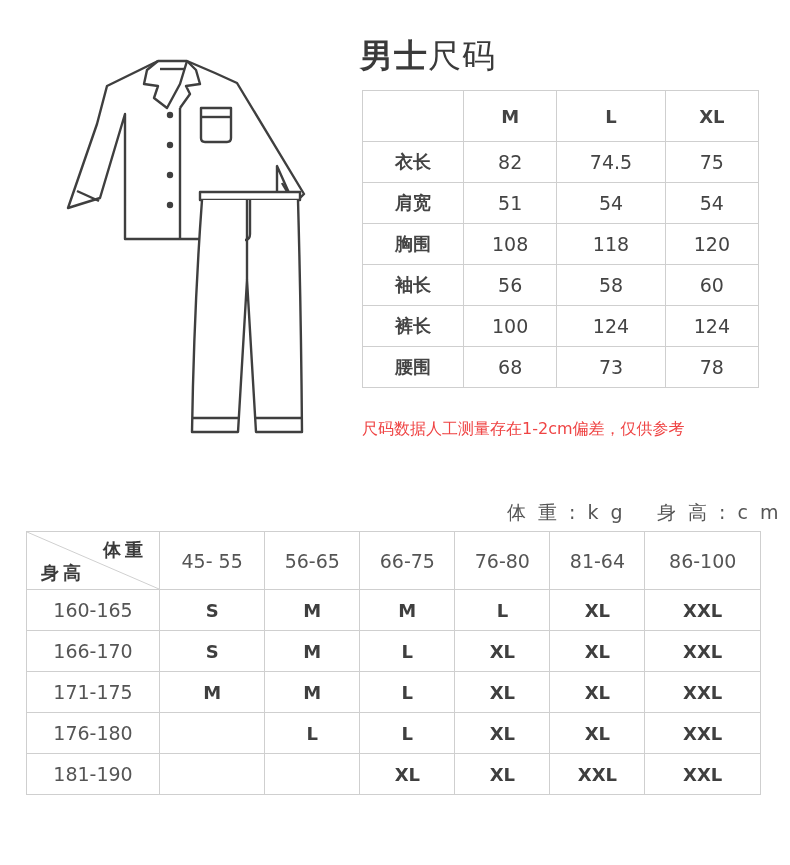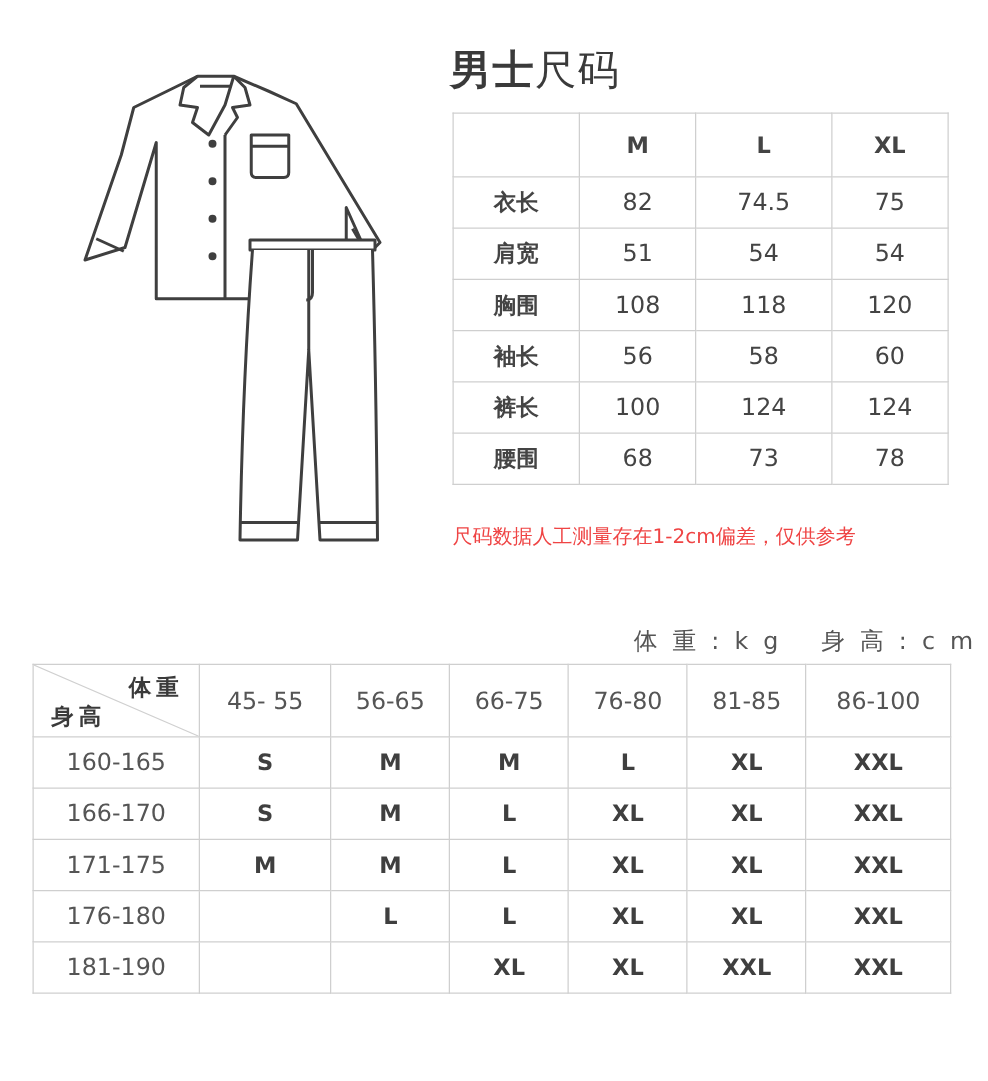--- a/index.html
+++ b/index.html
@@ -126,21 +126,21 @@
               <line x1="0" y1="0" x2="132" y2="57" stroke="#d0d0d0" stroke-width="1"></line>
             </svg>
         <span class="w">体重</span>
         <span class="h">身高</span>
       </div>
     </td>
     <td>45- 55</td>
     <td>56-65</td>
     <td>66-75</td>
     <td>76-80</td>
-    <td>81-85</td>
+    <td>81-64</td>
     <td>86-100</td>
   </tr>
   <tr>
     <td>160-165</td>
     <td class="size">S</td>
     <td class="size">M</td>
     <td class="size">M</td>
     <td class="size">L</td>
     <td class="size">XL</td>
     <td class="size">XXL</td>

